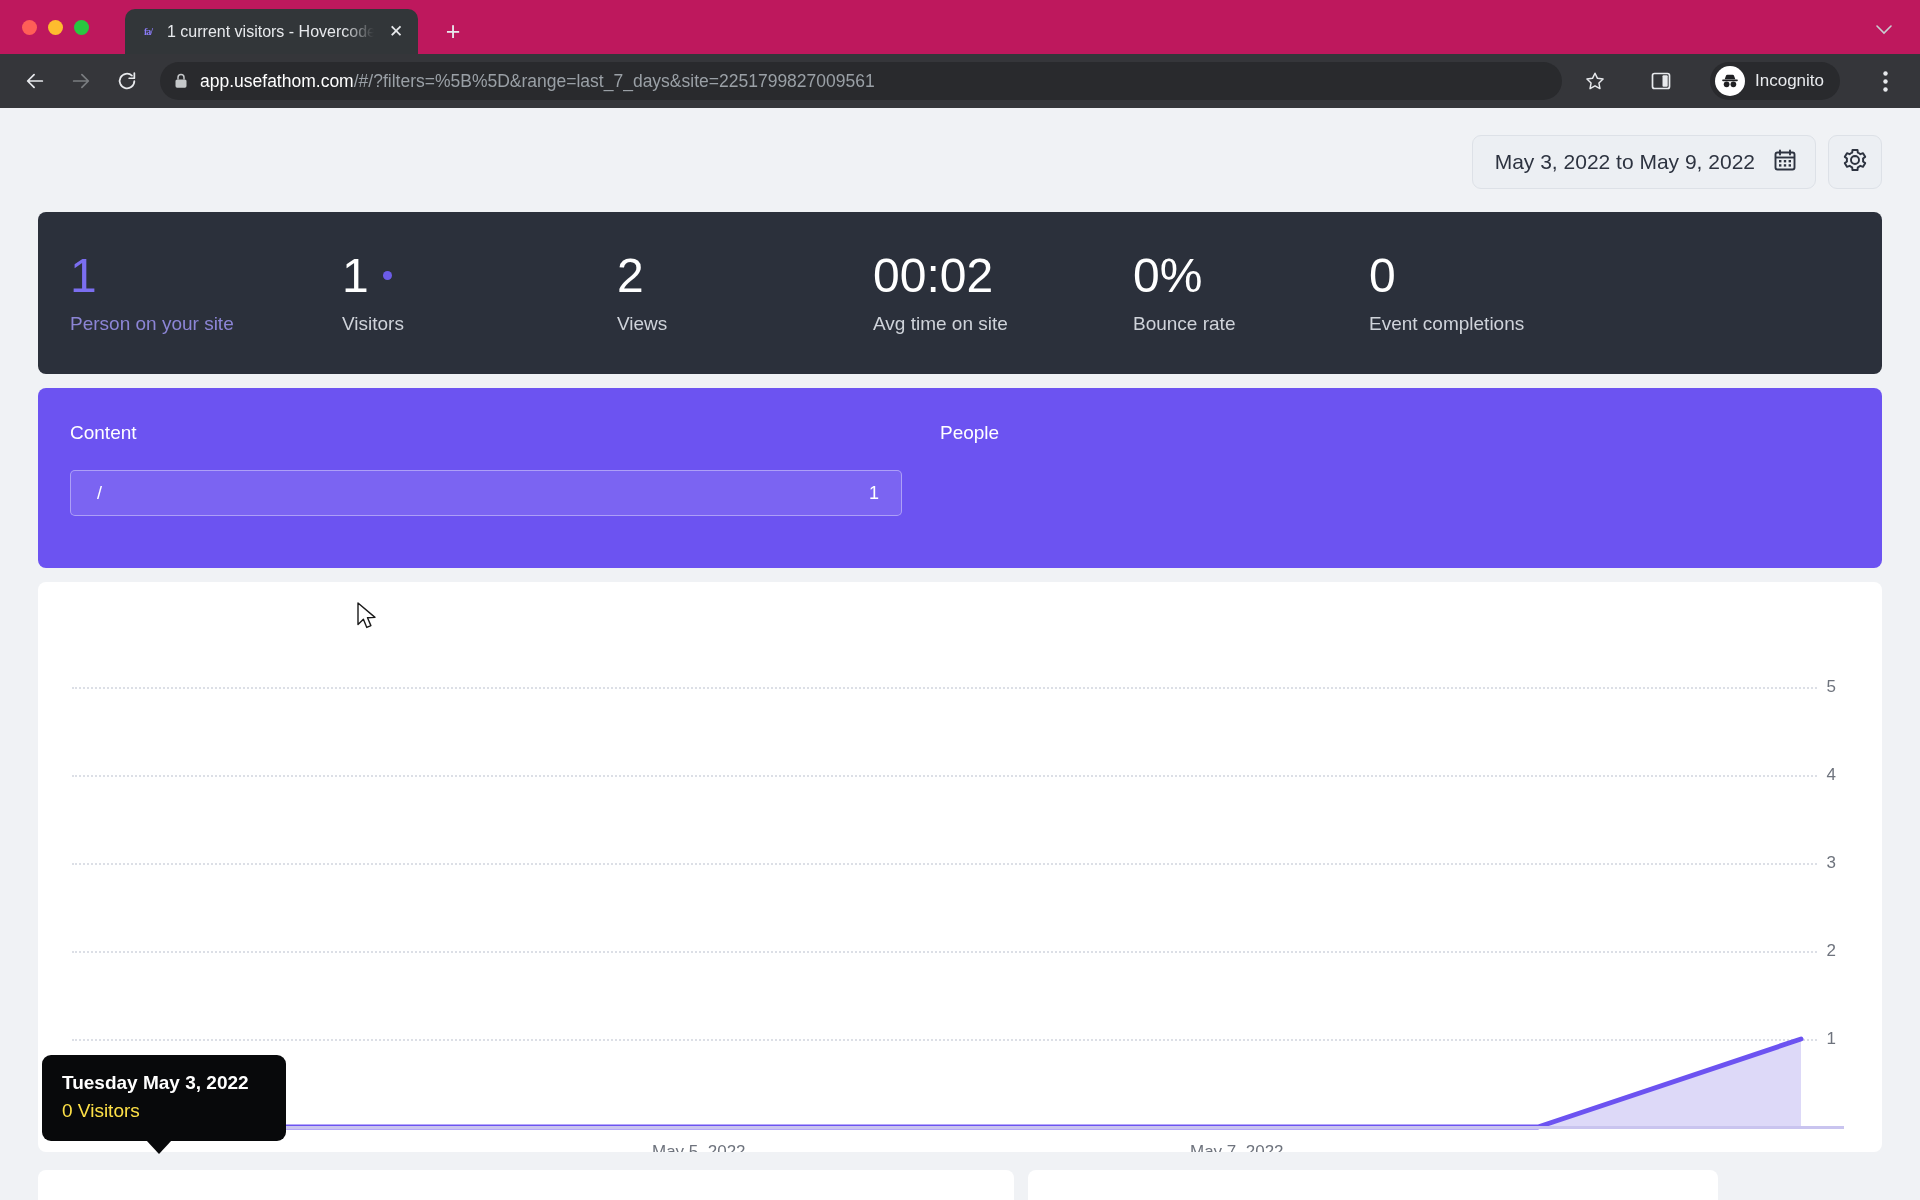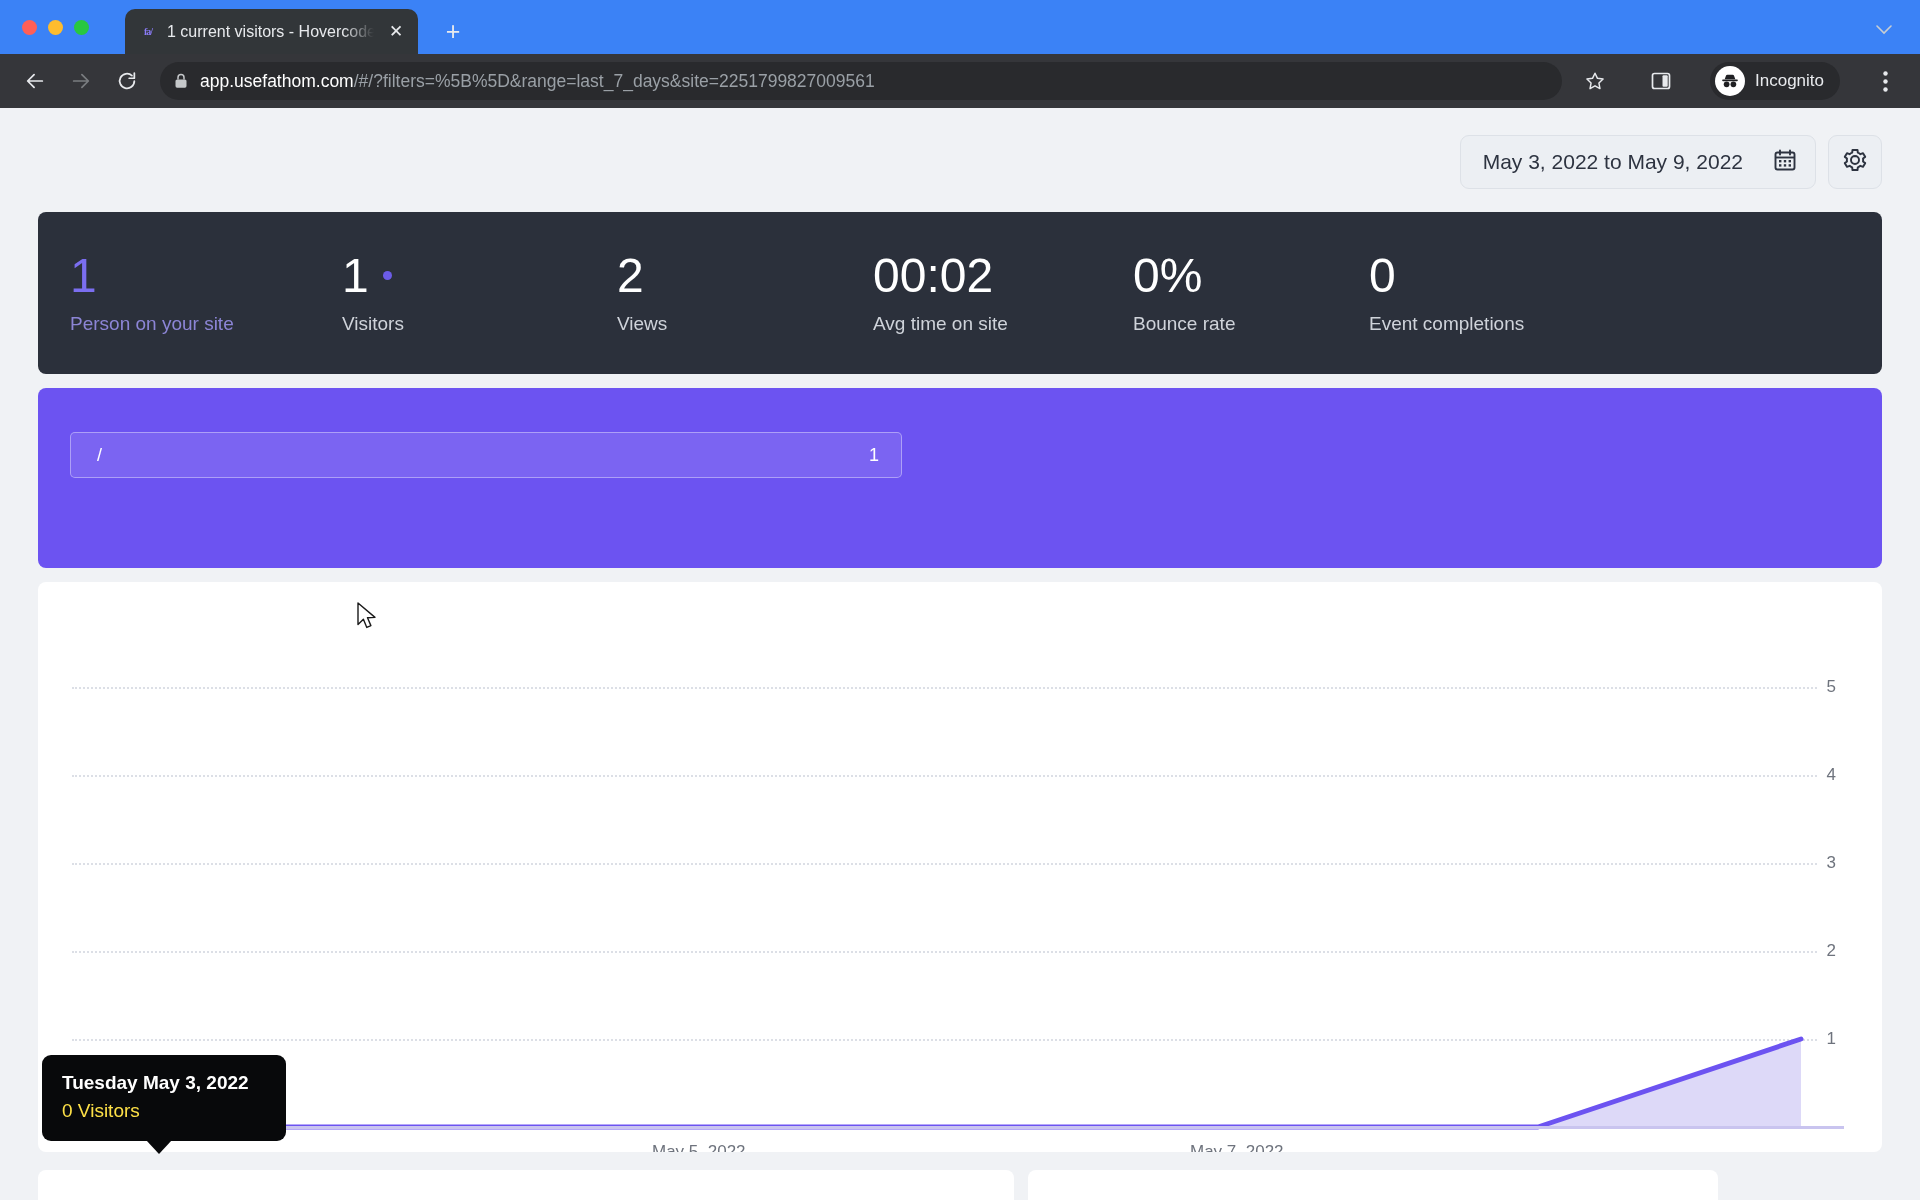--- a/index.html
+++ b/index.html
@@ -7,21 +7,21 @@
     width: 1920px; height: 1200px;
     font-family: "Liberation Sans", sans-serif;
     overflow: hidden;
     background: #202124;
   }
 
   
   .browser { width: 1920px; height: 1200px; position: relative; background: #202124; }
 
   .tabstrip {
-    height: 54px; background: #3b82f6; position: relative;
+    height: 54px; background: #be185d; position: relative;
     display: flex; align-items: flex-end; padding-left: 0;
   }
   .traffic { position: absolute; left: 22px; top: 20px; display: flex; gap: 11px; align-items: center; }
   .dot { width: 15px; height: 15px; border-radius: 50%; }
   .dot.red { background: #ff5f57; }
   .dot.yellow { background: #febc2e; }
   .dot.green { background: #28c840; }
 
   .tab {
     position: relative; margin-left: 125px; height: 45px; width: 293px;
@@ -92,21 +92,21 @@
   .page-header { display: flex; align-items: center; height: 56px; margin-bottom: 22px; }
   .site-select {
     height: 54px; background: #eceff3; border: 1px solid #dde1e7; border-radius: 9px;
     display: flex; align-items: center; gap: 95px; padding: 0 20px;
   }
   .site-name { font-size: 21px; color: #2d3340; }
   .site-dot { width: 9px; height: 9px; border-radius: 50%; background: #8a8f99; }
   .hdr-spacer { flex: 1; }
   .date-range {
     height: 54px; background: #eceff3; border: 1px solid #dde1e7; border-radius: 9px;
-    display: flex; align-items: center; gap: 30px; padding: 0 18px 0 22px;
+    display: flex; align-items: center; gap: 18px; padding: 0 18px 0 22px;
   }
   .date-text { font-size: 21px; color: #2d3340; }
   .gear-btn {
     height: 54px; width: 54px; margin-left: 12px; background: #eceff3;
     border: 1px solid #dde1e7; border-radius: 9px;
     display: flex; align-items: center; justify-content: center;
   }
 
   
   .stats {
@@ -335,20 +335,24 @@
           <div class="val">0%</div>
           <div class="lbl">Bounce rate</div>
         </div>
         <div class="stat">
           <div class="val">0</div>
           <div class="lbl">Event completions</div>
         </div>
       </div>
 
       <div class="content-panel">
+        <div class="cp-head">
+          <span class="c1">Content</span>
+          <span class="c2">People</span>
+        </div>
         <div class="cp-row">
           <span class="path">/</span>
           <span class="people">1</span>
         </div>
       </div>
 
       <div class="chart-card">
 
         <div class="gridline" style="top:105px"></div>
         <div class="gridline" style="top:193px"></div>

